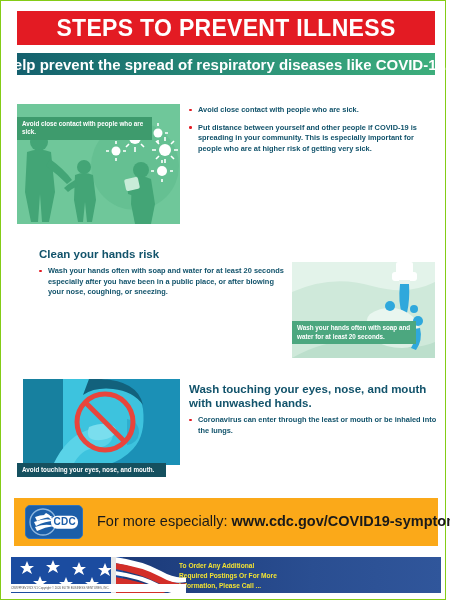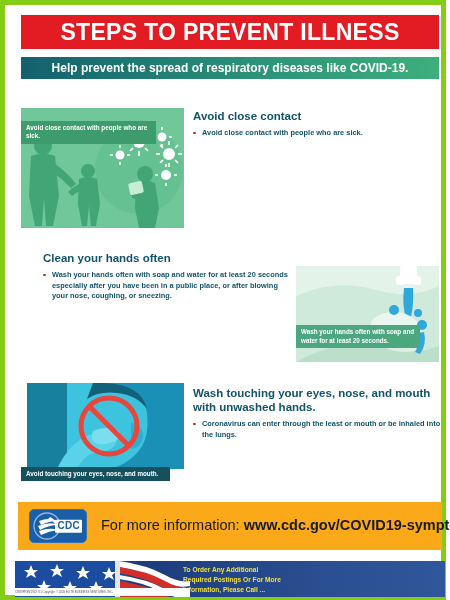--- a/index.html
+++ b/index.html
@@ -7,21 +7,21 @@
     width:450px;height:600px;
     background:#ffffff;
     font-family:"Liberation Sans", sans-serif;
     overflow:hidden;
   }
   .poster{
     position:relative;
     width:446px;height:600px;
     background:#fff;
     box-sizing:border-box;
-    border:5px solid #84cc16;
+    border:1px solid #84cc16;
   }
 
   
   .title-bar{
     position:absolute;left:16px;top:10px;width:418px;height:34px;
     background:#E31B23;
     display:flex;align-items:center;justify-content:center;
   }
   .title-bar .title{
     color:#ffffff;
@@ -30,21 +30,21 @@
     letter-spacing:.3px;
     line-height:1;
     white-space:nowrap;
   }
   .subtitle-bar{
     position:absolute;left:16px;top:52px;width:418px;height:22px;
     background:linear-gradient(to right,#14606E 0%,#1E7A72 28%,#2E9579 60%,#3DAE7C 100%);
     display:flex;align-items:center;justify-content:center;
   }
   .subtitle-bar .subtitle{
-    color:#ffffff;font-size:12px;font-weight:bold;white-space:nowrap;
+    color:#ffffff;font-size:15px;font-weight:bold;white-space:nowrap;
   }
 
   
   .sec-head{
     color:#12536B;font-weight:bold;font-size:11.5px;line-height:1.22;
     margin:0 0 5px 0;
   }
   ul.bullets{list-style:none;margin:0;padding:0;}
   ul.bullets li{
     position:relative;padding-left:9px;margin-bottom:7px;
@@ -90,21 +90,21 @@
   }
   .cdc-logo{
     margin-left:11px;width:58px;height:34px;background:#1B5EA8;
     border-radius:5px;position:relative;flex:none;
     border:1.6px solid #2f74bd;box-sizing:border-box;
   }
   .cdc-letters{
     position:absolute;right:4px;top:50%;transform:translateY(-50%);
     color:#1B5EA8;background:#ffffff;
     font-size:10px;font-weight:bold;letter-spacing:.3px;
-    padding:1px 2px;border-radius:1px;line-height:1.05;
+    padding:1px 2px;border-radius:6px;line-height:1.05;
   }
   .cdc-info{
     margin-left:14px;color:#1a1a1a;font-size:14.5px;line-height:1.1;
     white-space:nowrap;
   }
   .cdc-info b{font-weight:bold;}
   .cdc-info .lead{font-weight:normal;}
 
   
   .footer{
@@ -165,28 +165,28 @@
           <path d="M141 22 v-3 M141 36 v3 M134 29 h-3 M148 29 h3"></path>
           <path d="M99 40 v-3 M99 54 v3 M92 47 h-3 M106 47 h3"></path>
           <path d="M145 59 v-3 M145 75 v3 M137 67 h-3 M153 67 h3"></path>
         </g>
       </g>
     </svg>
     <div class="cap" id="p1-cap">Avoid close contact with people who are sick.</div>
   </div>
 
   <div id="text1">
-    <p class="sec-head">Avoid close contact</p>
     <ul class="bullets">
       <li>Avoid close contact with people who are sick.</li>
+      <li>Put distance between yourself and other people if COVID-19 is spreading in your community. This is especially important for people who are at higher risk of getting very sick.</li>
     </ul>
   </div>
 
   <div id="text2">
-    <p class="sec-head">Clean your hands often</p>
+    <p class="sec-head">Clean your hands risk</p>
     <ul class="bullets">
       <li>Wash your hands often with soap and water for at least 20 seconds especially after you have been in a public place, or after blowing your nose, coughing, or sneezing.</li>
     </ul>
   </div>
 
   <div class="panel" id="panel2">
     <div id="p2-inner">
       <svg width="143" height="96" viewBox="0 0 143 96" style="position:absolute;left:0;top:0">
         <rect x="0" y="0" width="143" height="96" fill="#CFE9DA"></rect>
         <path d="M0 30 q40 -18 80 -6 q35 10 63 -4 l0 -20 -143 0 z" fill="#E3F3EA"></path>
@@ -250,21 +250,21 @@
         <g fill="#ffffff">
           <path d="M9 10 q10 -4 18 0 q-8 0 -16 4 z"></path>
           <path d="M8 15 q12 -5 21 -1 q-10 0 -19 5 z"></path>
           <path d="M9 20 q11 -4 19 -1 q-9 1 -17 5 z"></path>
           <path d="M20 6 q7 3 7 10 q-3 -6 -9 -8 z"></path>
         </g>
       </svg>
       <span class="cdc-letters">CDC</span>
     </div>
     <div class="cdc-info">
-      <span class="lead">For more information: </span><b>www.cdc.gov/COVID19-symptoms</b>
+      <span class="lead">For more especially: </span><b>www.cdc.gov/COVID19-symptoms</b>
     </div>
   </div>
 
   <div class="footer">
     <div class="flag">
       <svg width="175" height="36" viewBox="0 0 175 36">
         <rect x="0" y="0" width="112" height="36" fill="#1B4CA0"></rect>
         <g fill="#ffffff">
           <polygon points="16,4 18,9 23,9 19,12 21,17 16,14 11,17 13,12 9,9 14,9"></polygon>
           <polygon points="42,3 44,8 49,8 45,11 47,16 42,13 37,16 39,11 35,8 40,8"></polygon>

